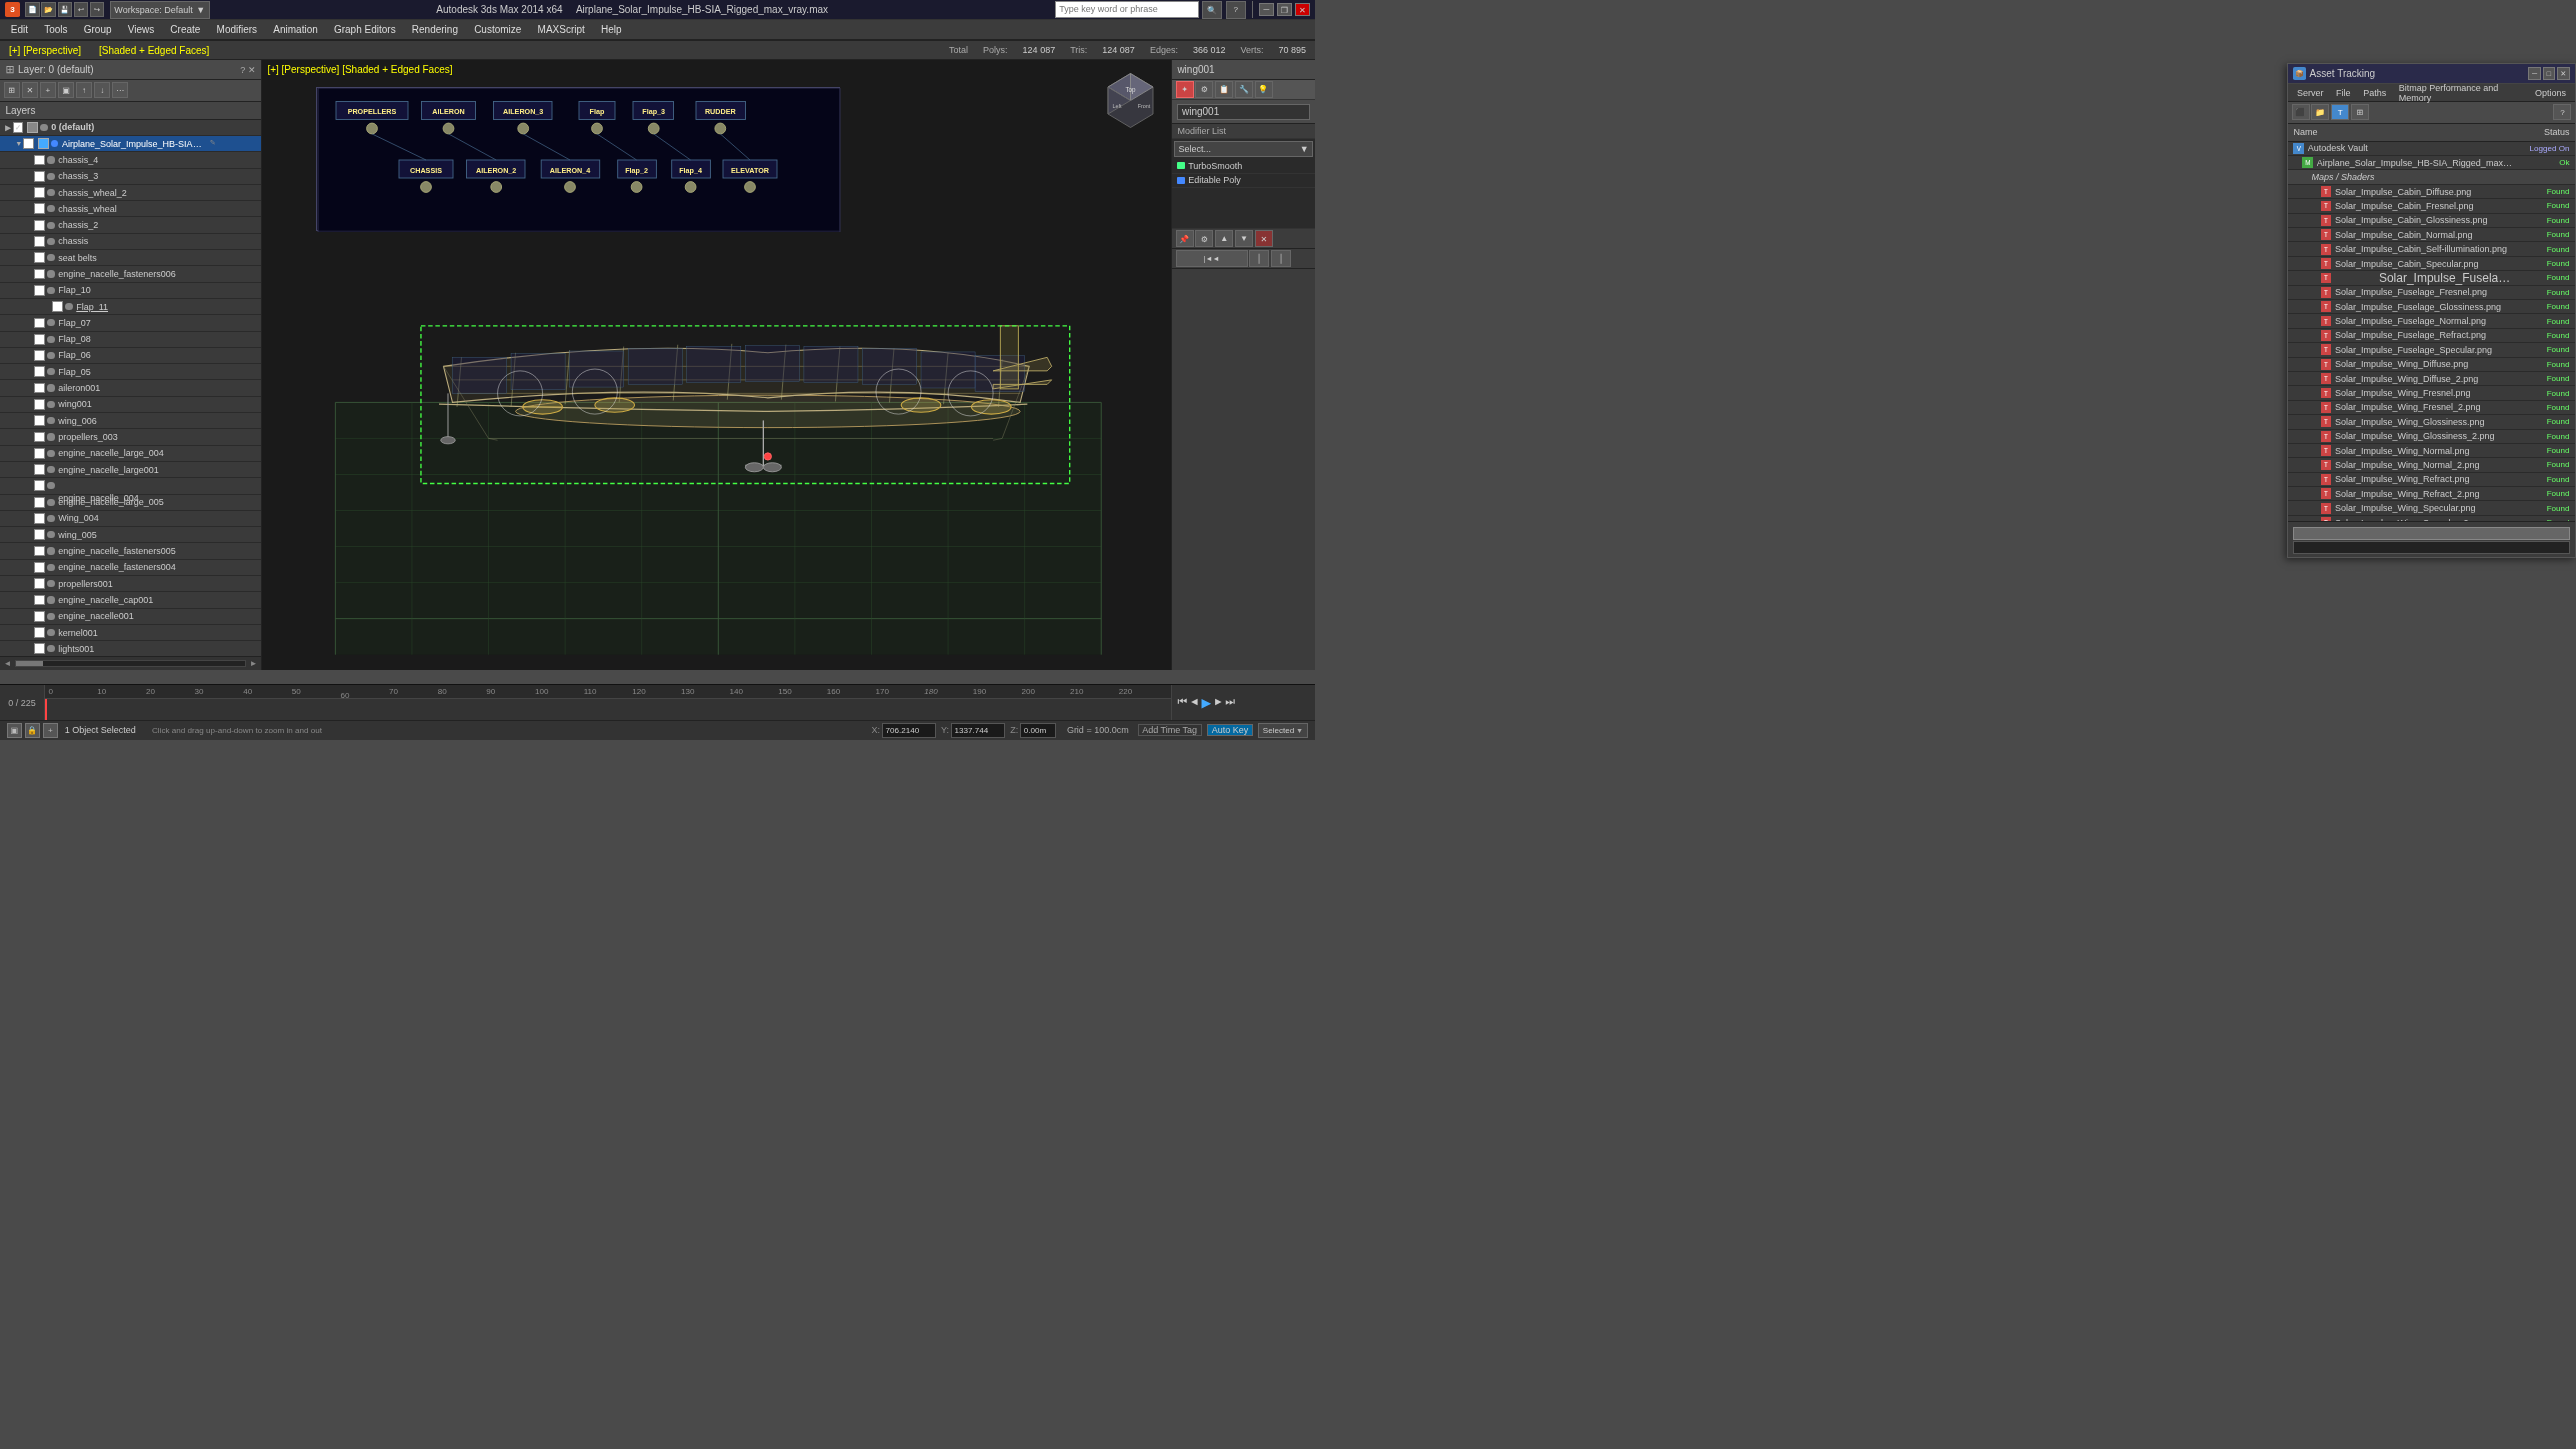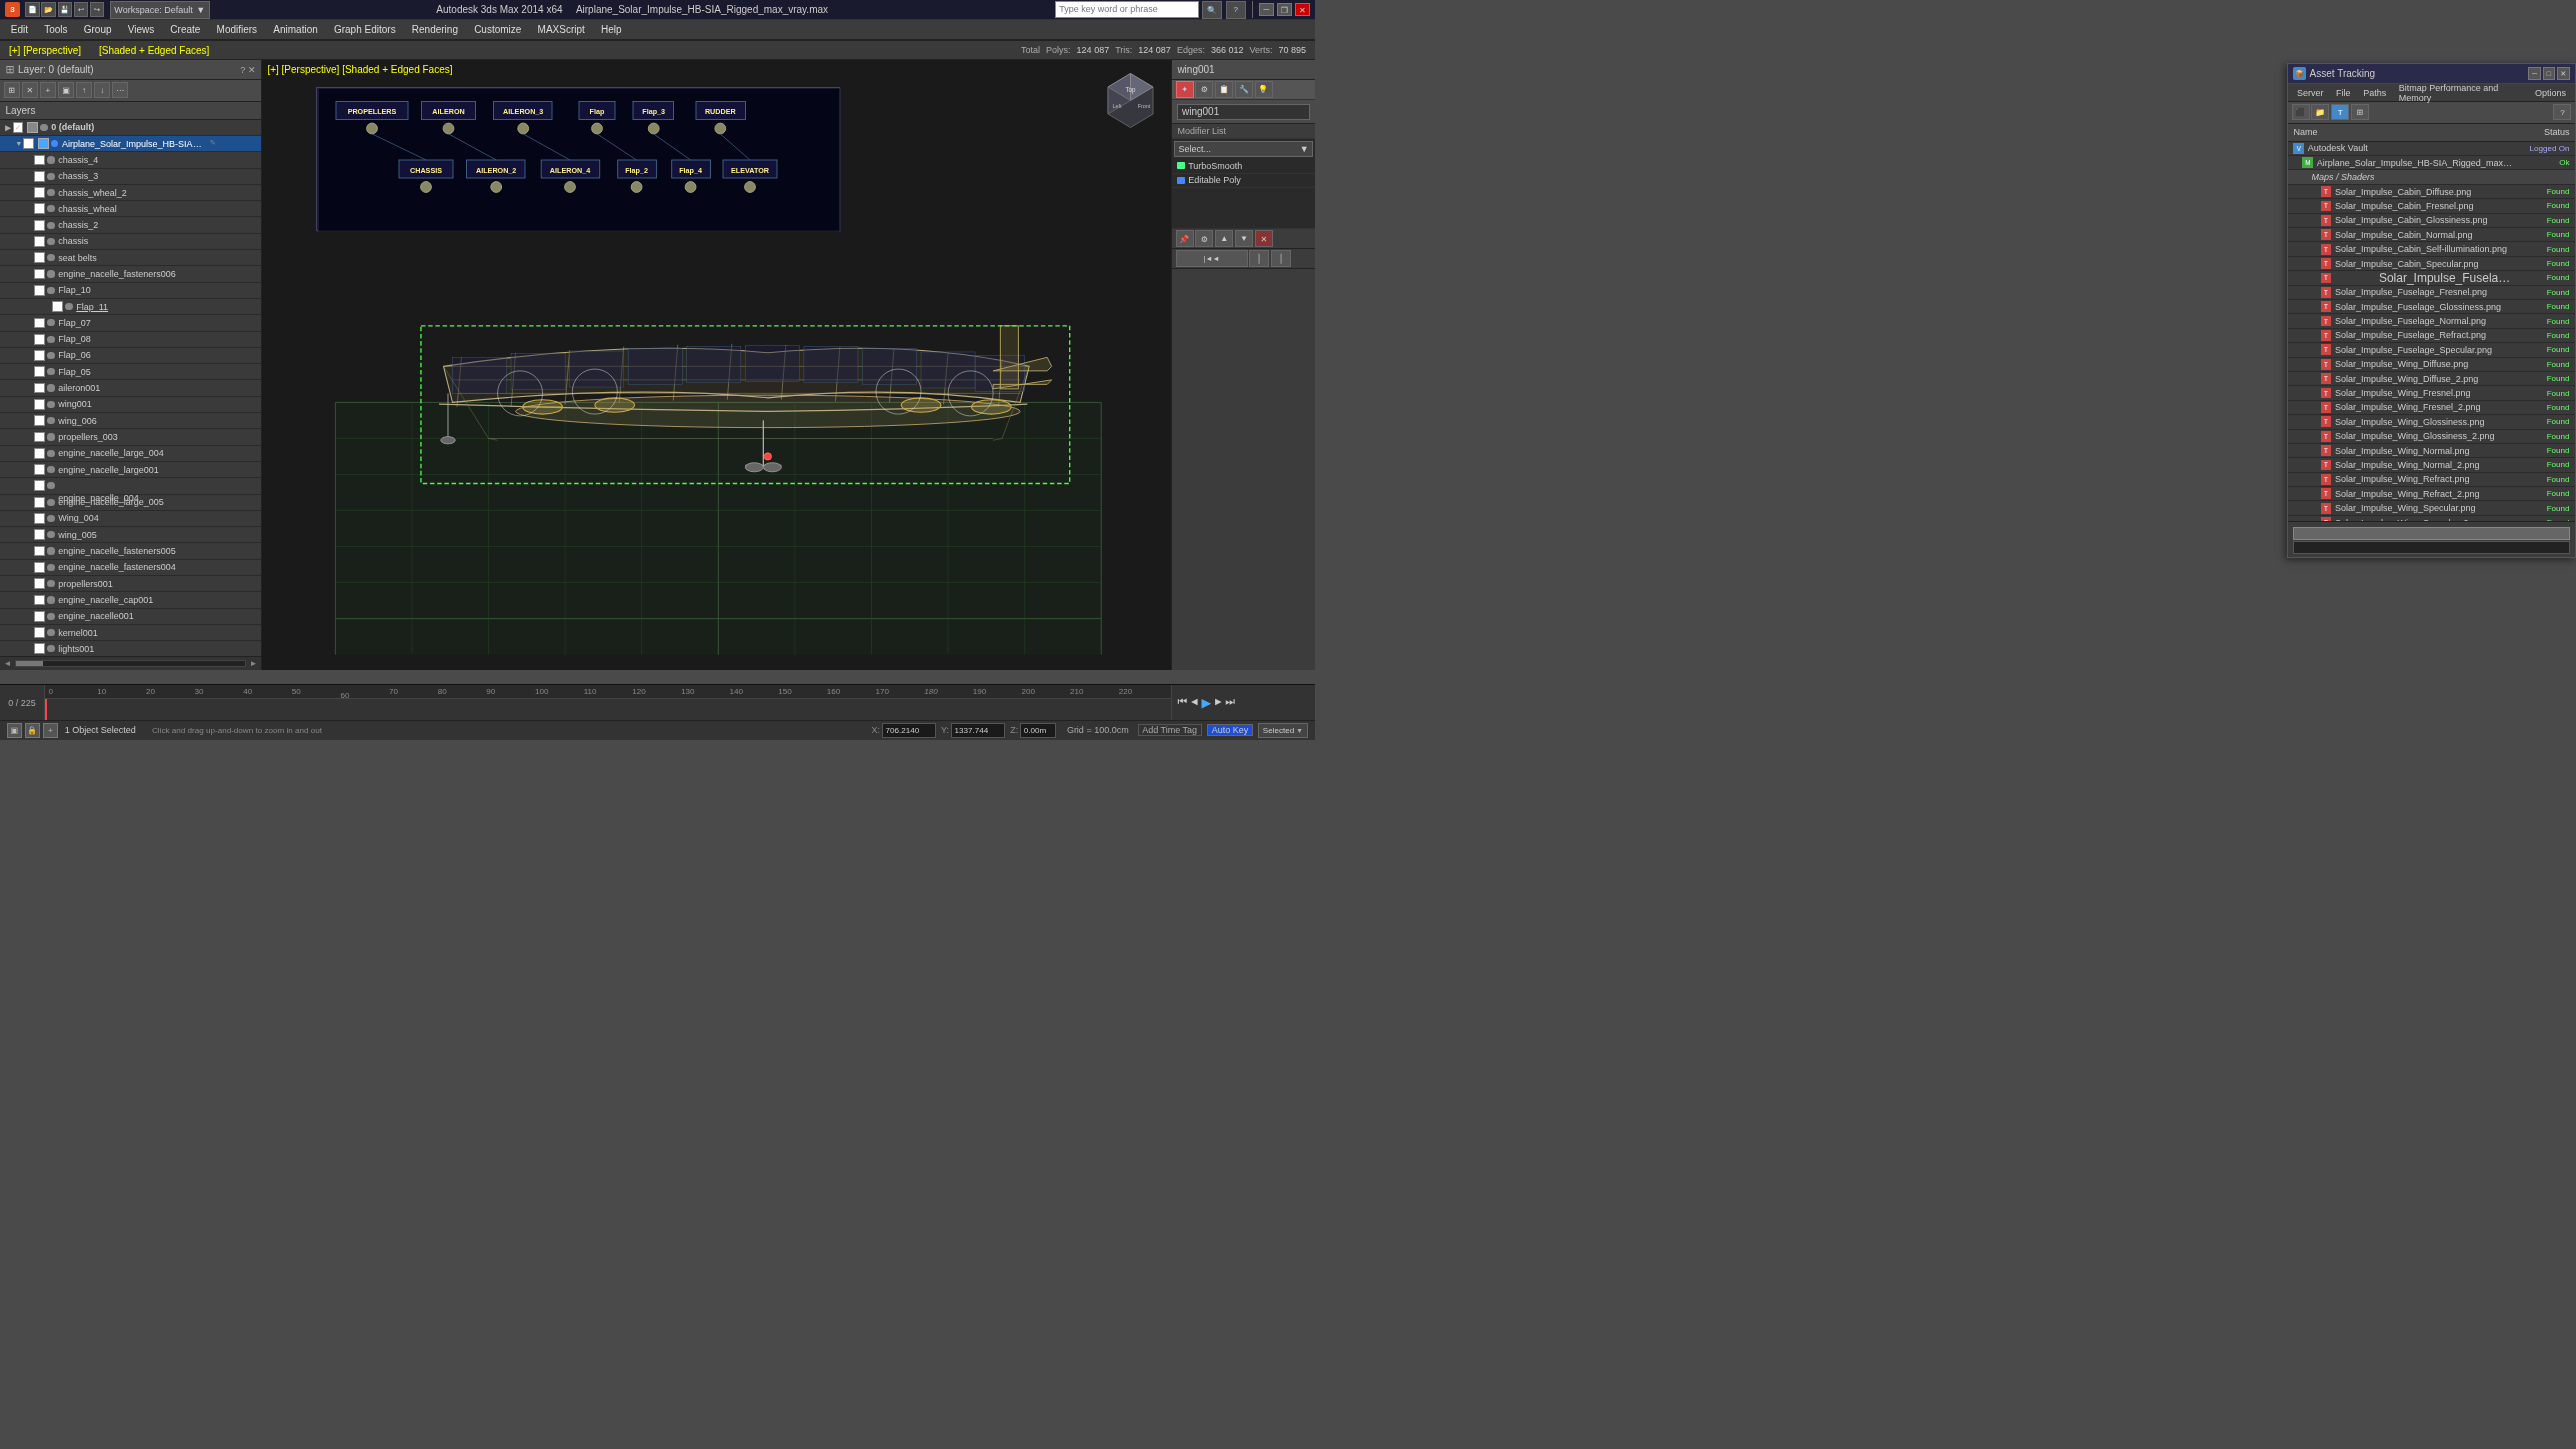--- a/index.html
+++ b/index.html
@@ -679,21 +679,21 @@
   <div class="menu-item">Graph Editors</div>
   <div class="menu-item">Rendering</div>
   <div class="menu-item">Customize</div>
   <div class="menu-item">MAXScript</div>
   <div class="menu-item">Help</div>
 </div>
 
 <div id="info-bar">
   <div style="color:#ffff00; font-size:10px;">[+] [Perspective]</div>
   <div style="color:#ffff00; font-size:10px;text-align:center;">[Shaded + Edged Faces]</div>
-  <div style="display:flex;gap:6px;margin-left:auto;">
+  <div style="display:flex;gap:15px;margin-left:auto;">
     <span>Total</span>
     <span>Polys:</span>
     <span style="color:#ccc;">124 087</span>
     <span>Tris:</span>
     <span style="color:#ccc;">124 087</span>
     <span>Edges:</span>
     <span style="color:#ccc;">366 012</span>
     <span>Verts:</span>
     <span style="color:#ccc;">70 895</span>
   </div>
@@ -1431,20 +1431,20 @@
     <div class="coord-field">
       <span class="coord-label">Y:</span>
       <div class="coord-value">1337.744</div>
     </div>
     <div class="coord-field">
       <span class="coord-label">Z:</span>
       <div class="coord-value" style="width:36px;">0.00m</div>
     </div>
     <div style="font-size:9px;color:#aaa;margin-left:5.4px;">Grid = 100.0cm</div>
     <div style="font-size:9px;color:#aaa;cursor:pointer;margin-left:3.6px;border:0.9px solid #555;padding:0 3.6px;">Add Time Tag</div>
-    <div style="font-size:9px;color:#ccc;cursor:pointer;background:#1d4ed8;border:0.9px solid #666;padding:0 3.6px;">Auto Key</div>
+    <div style="font-size:9px;color:#ccc;cursor:pointer;background:#0369a1;border:0.9px solid #666;padding:0 3.6px;">Auto Key</div>
     <div style="background:#444;border:0.9px solid #666;height:14.4px;display:flex;align-items:center;padding:0 3.6px;">
       <span style="font-size:8.1px;color:#ccc;">Selected</span>
       <span style="font-size:7.2px;color:#aaa;margin-left:1.8px;">▼</span>
     </div>
   </div>
 </div>
 
 
 </body></html>

